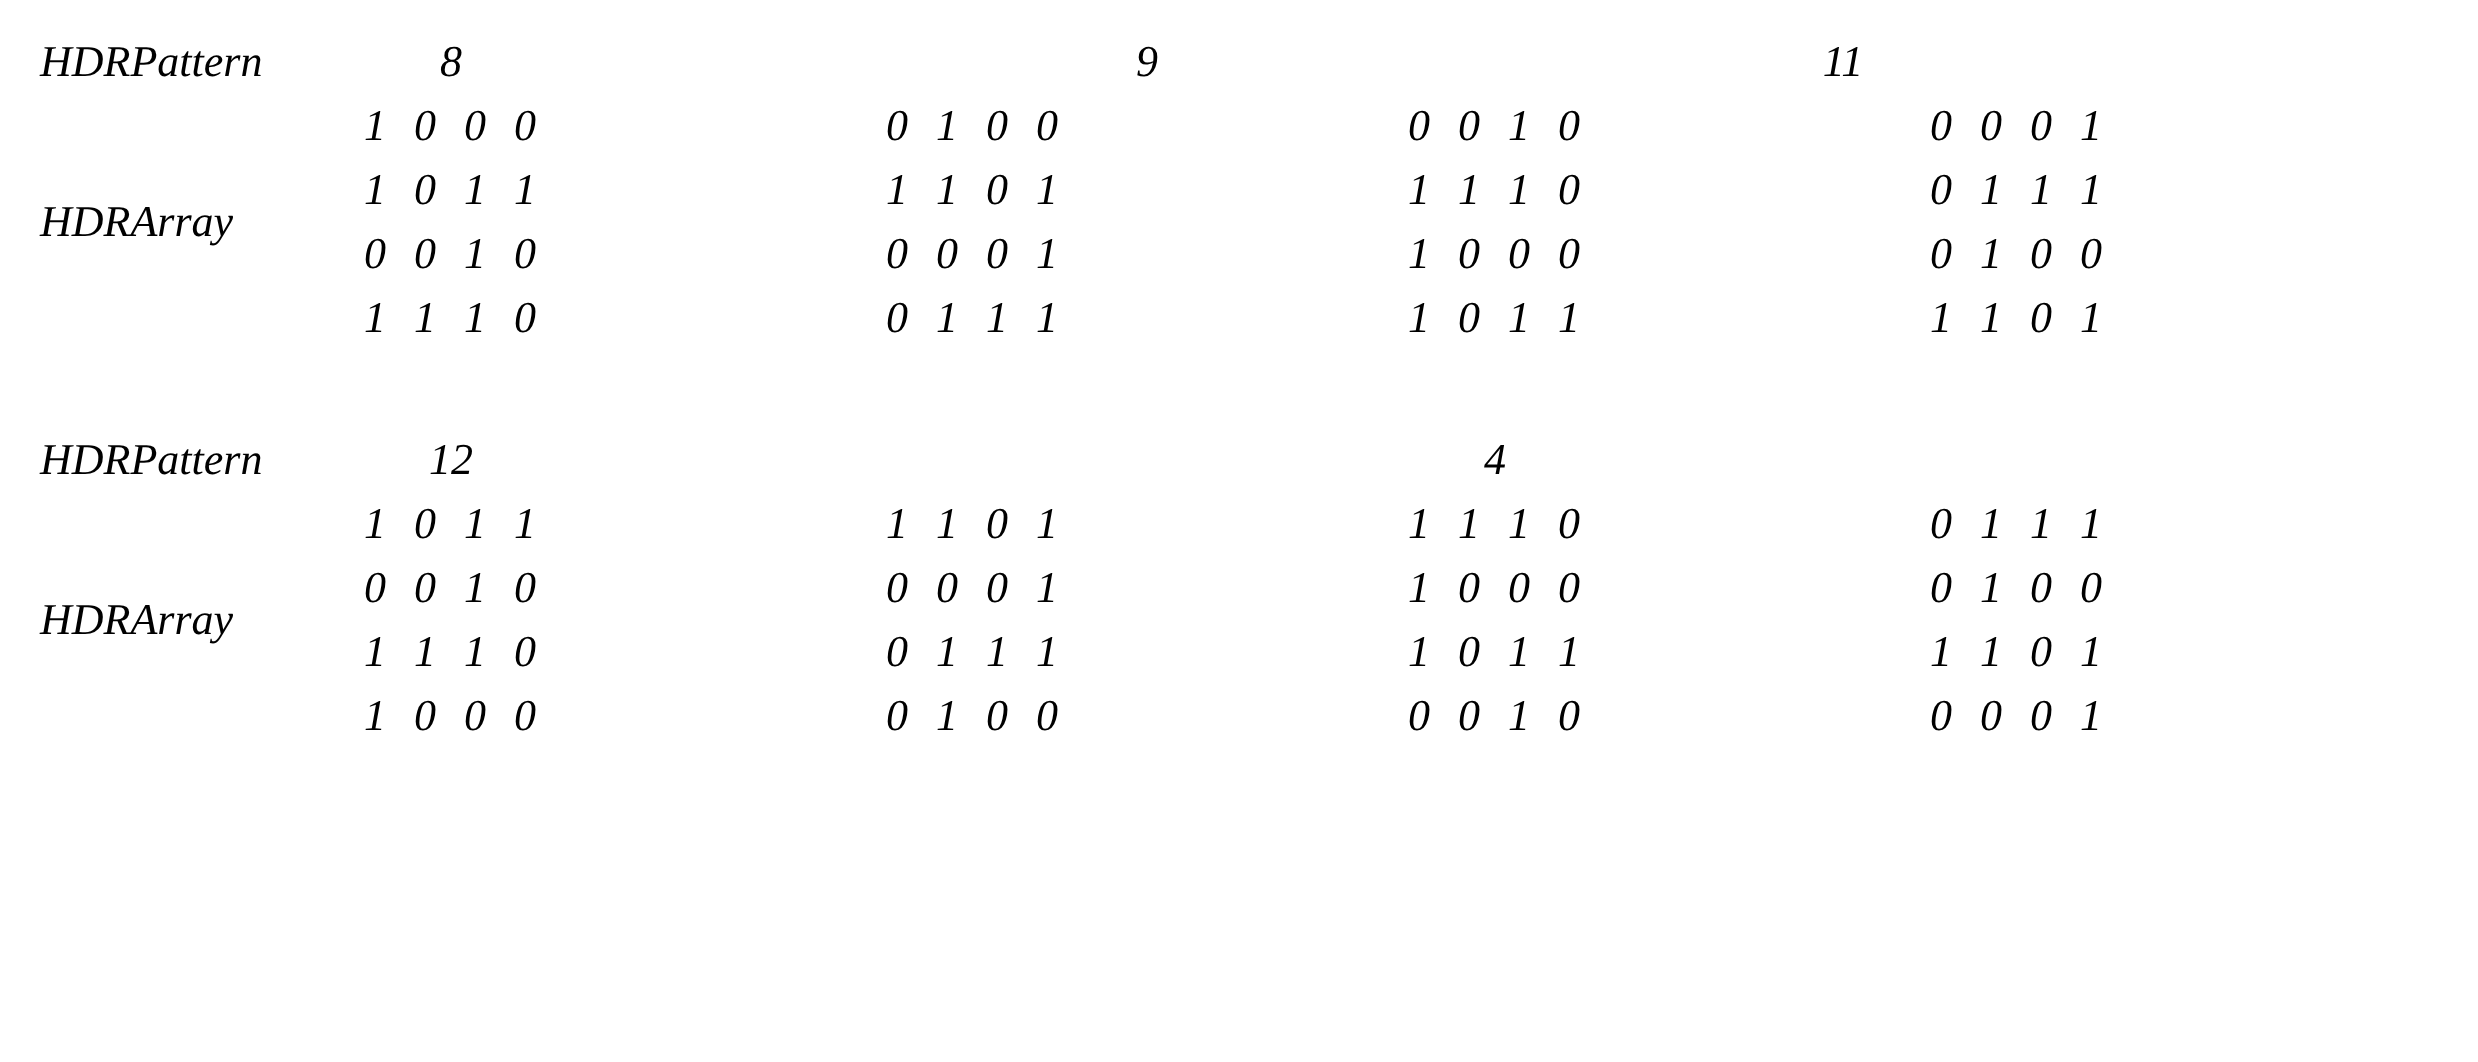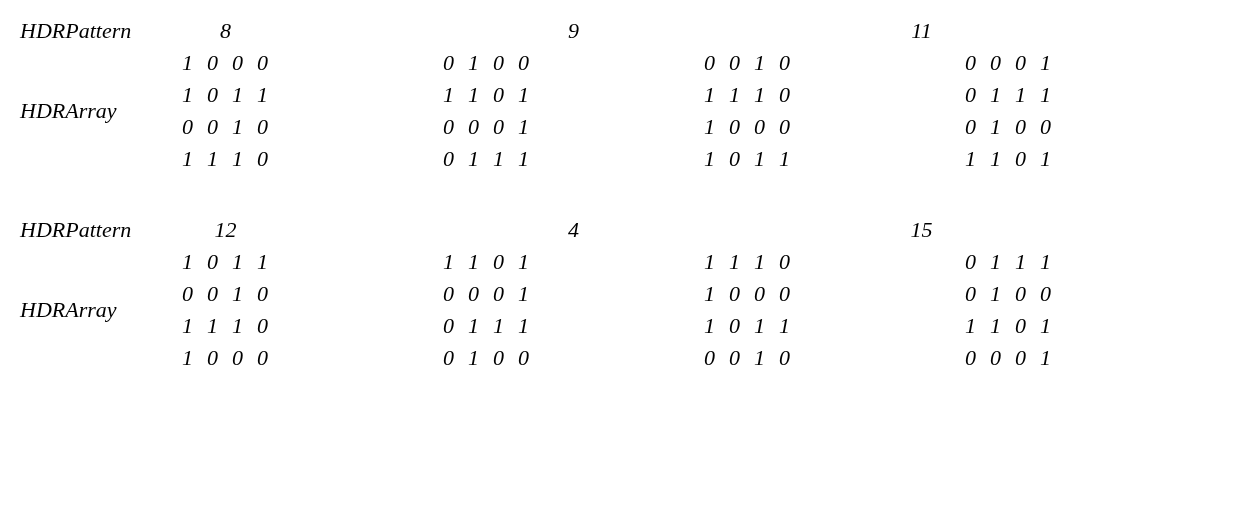--- a/index.html
+++ b/index.html
@@ -192,23 +192,20 @@
     <div class="section">
       <div class="row">
         <div class="label-col">HDRPattern</div>
         <div class="data-cols">
           <div class="data-col">
             <div class="pattern-num">12</div>
           </div>
           <div class="data-col">
             <div class="pattern-num">4</div>
           </div>
-          <div class="data-col">
-            <div class="pattern-num">15</div>
-          </div>
         </div>
       </div>
       <div class="row">
         <div class="label-col">HDRArray</div>
         <div class="data-cols">
           <div class="data-col">
             <div class="matrix">
               <div class="matrix-row">
                 <div class="matrix-cell">1</div>
                 <div class="matrix-cell">0</div>

